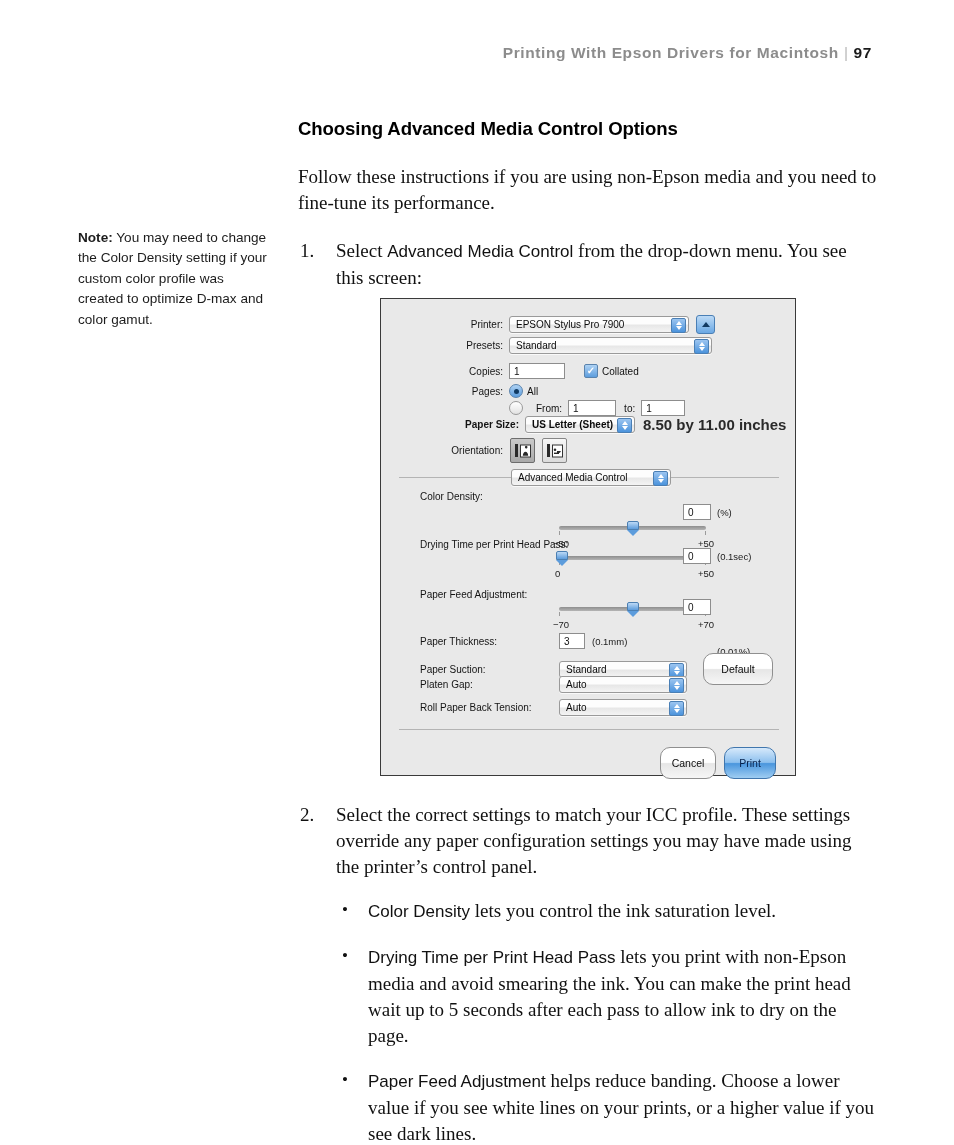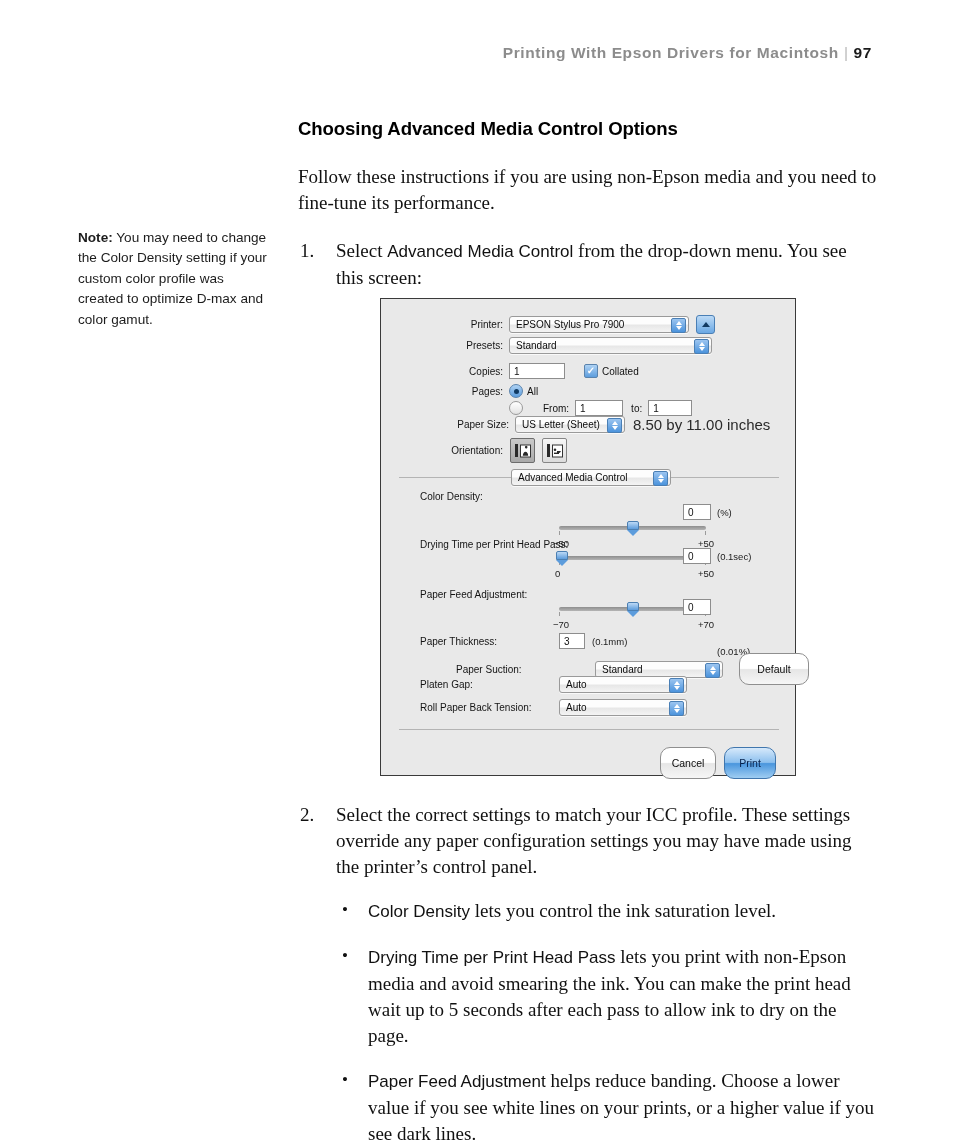--- a/index.html
+++ b/index.html
@@ -200,31 +200,31 @@
   <div class="row" style="left:0;top:85px;width:396px;">
     <div class="lbl" style="width:122px;">Pages:</div>
     <div class="radio on" style="margin-left:6px;">
         <b></b>
       </div>
     <div style="margin-left:4px;">All</div>
   </div>
   <div class="row" style="left:0;top:101px;width:396px;">
     <div style="width:122px;"></div>
     <div class="radio" style="margin-left:6px;"></div>
-    <div style="margin-left:20px;">From:</div>
+    <div style="margin-left:13px;">From:</div>
     <div class="field" style="width:48px;margin-left:6px;">
       <span>1</span>
     </div>
     <div style="margin-left:8px;">to:</div>
     <div class="field" style="width:44px;margin-left:6px;">
       <span>1</span>
     </div>
   </div>
 
-  <div class="row" style="left:6px;top:117px;width:410px;">
+  <div class="row" style="left:16px;top:117px;width:410px;font-weight:bold;">
     <div class="lbl" style="width:122px;">Paper Size:</div>
     <div class="popup" style="width:110px;margin-left:6px;">
       <span>US Letter (Sheet)</span>
       <span class="arrows">
           <i class="up"></i>
           <i class="dn"></i>
         </span>
     </div>
     <div style="margin-left:8px;font-size:15px;color:#2a2a2a;">8.50 by 11.00 inches</div>
   </div>
@@ -312,21 +312,21 @@
 
   <div class="row" style="left:39px;top:334px;">
     <div class="lbl-left" style="width:139px;">Paper Thickness:</div>
     <div class="field" style="width:26px;">
       <span>3</span>
     </div>
     <div class="unit" style="position:static;margin-left:7px;">(0.1mm)</div>
   </div>
 
   <div class="row" style="left:39px;top:354px;">
-    <div class="lbl-left" style="width:139px;margin-left:36px;">Paper Suction:</div>
+    <div class="lbl-left" style="width:139px;">Paper Suction:</div>
     <div class="popup" style="width:128px;">
       <span>Standard</span>
       <span class="arrows">
           <i class="up"></i>
           <i class="dn"></i>
         </span>
     </div>
     <div class="capsule" style="width:70px;margin-left:16px;">Default</div>
   </div>
 

